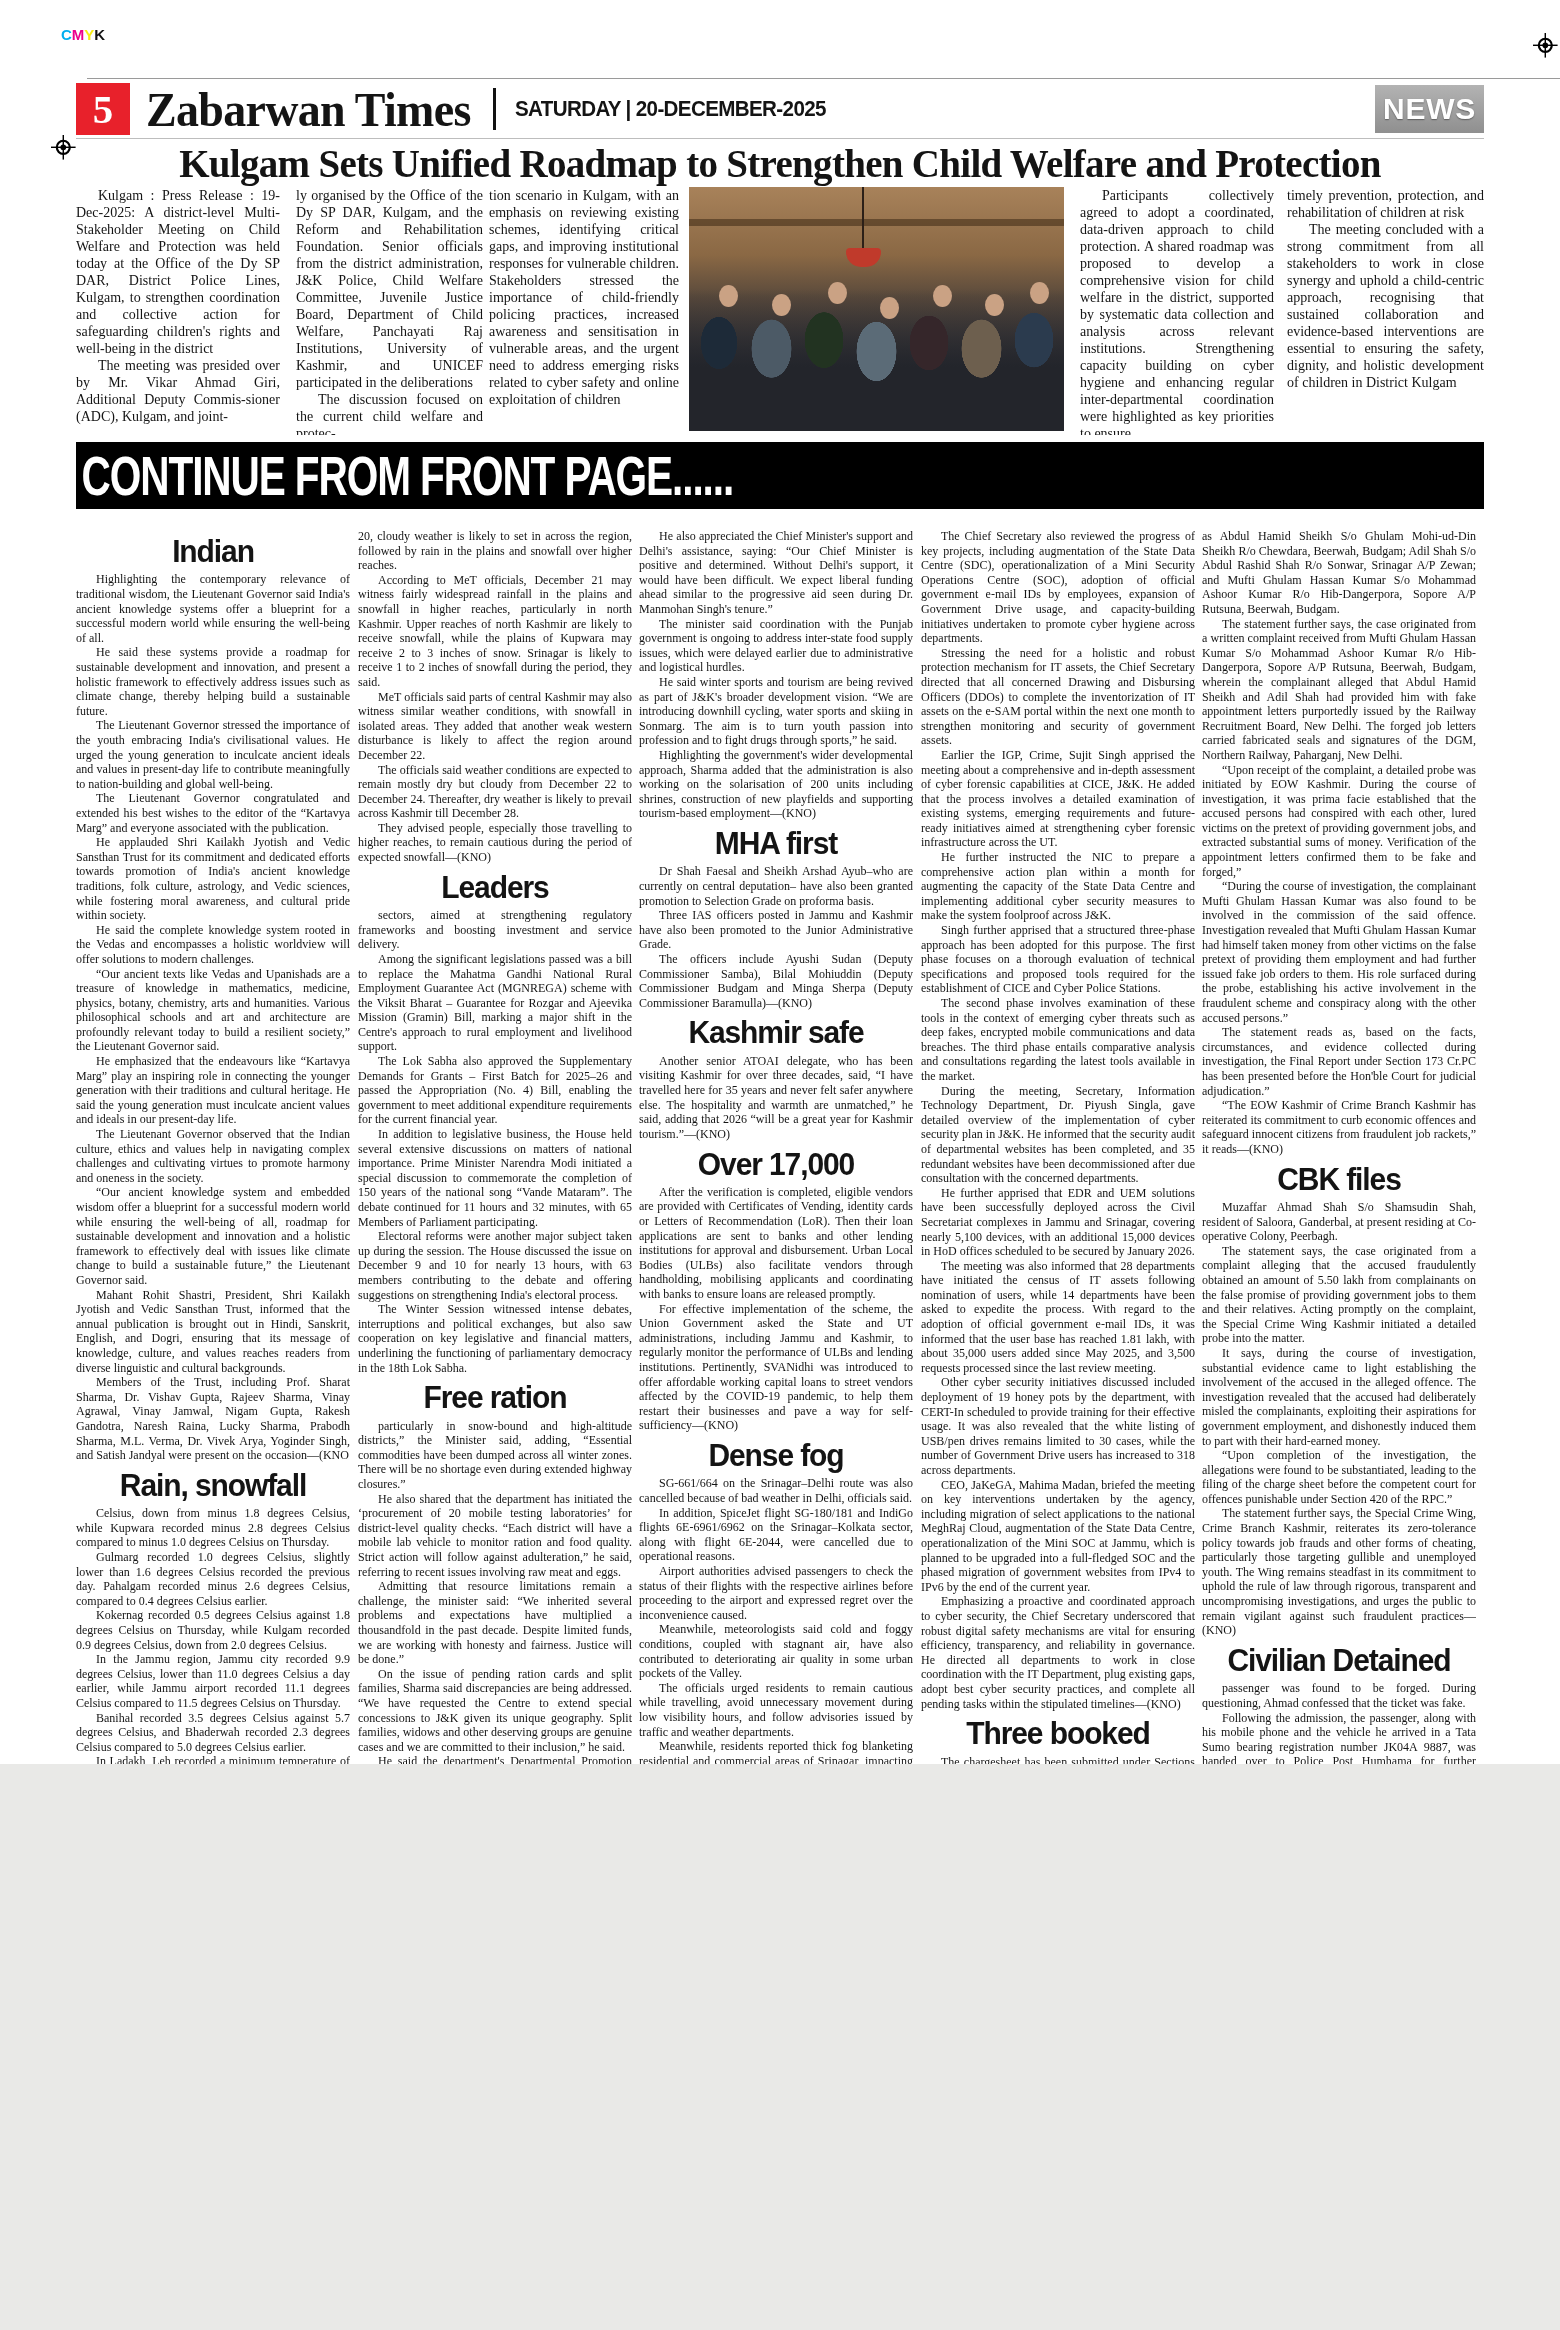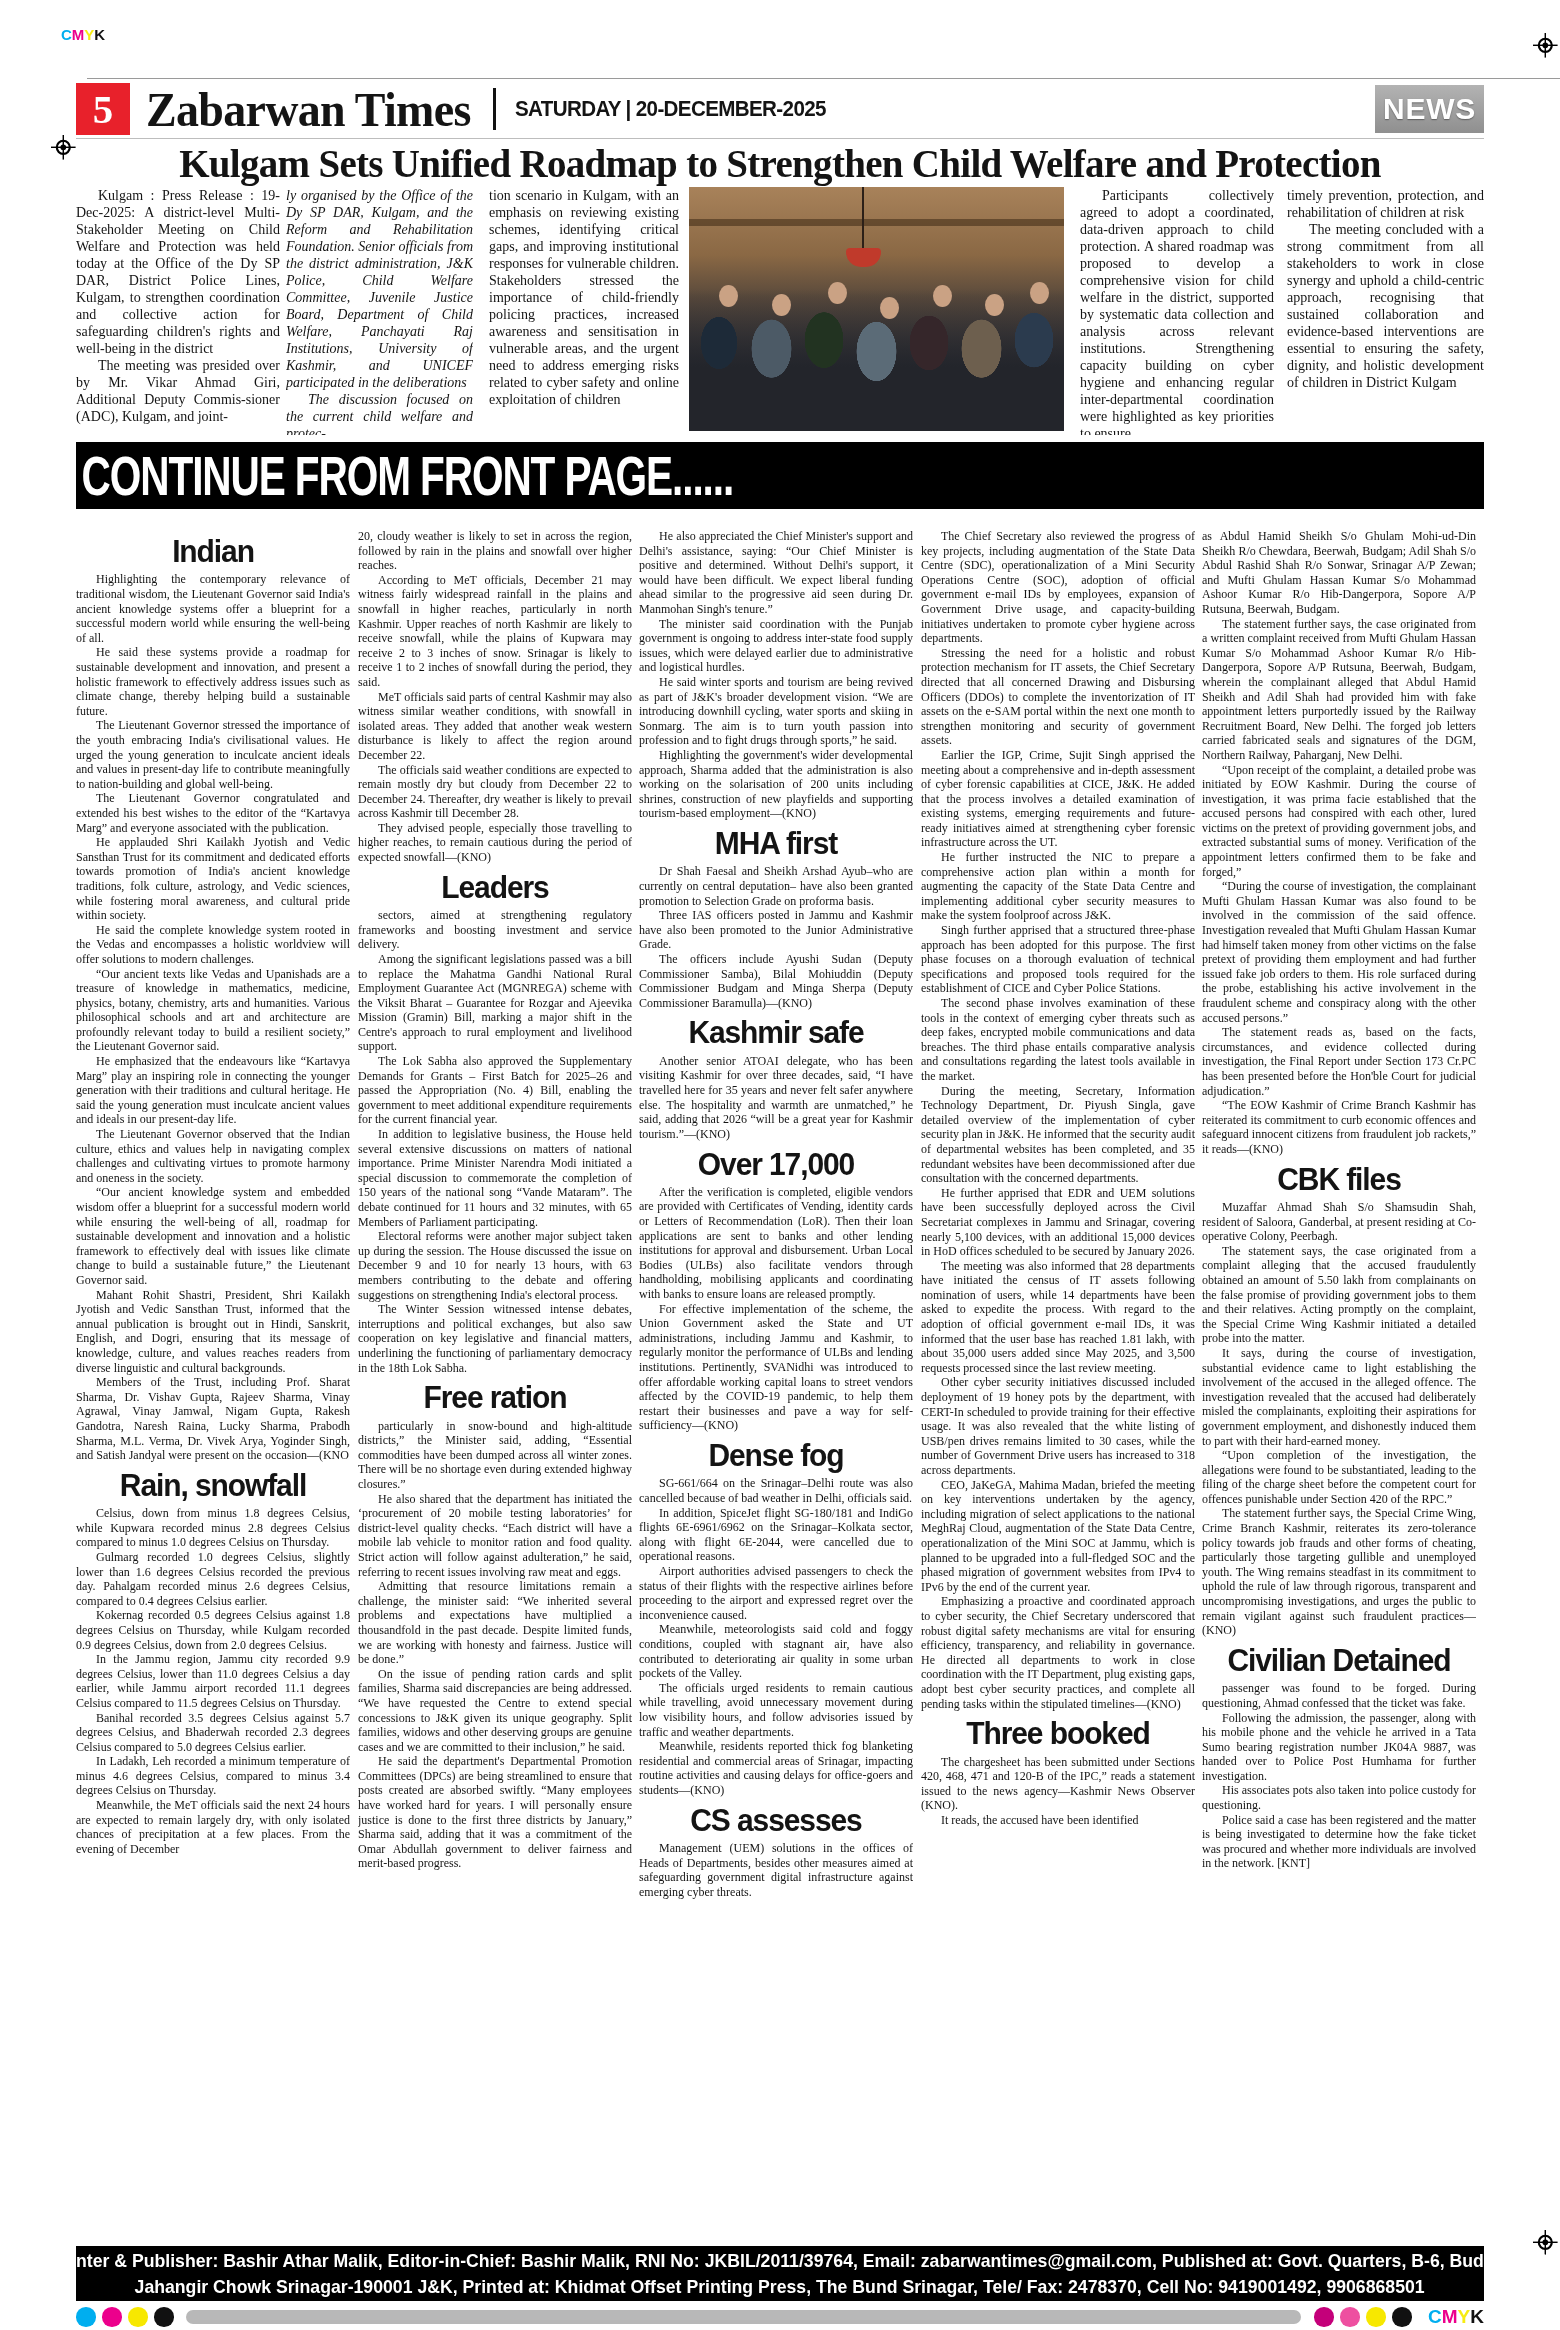--- a/index.html
+++ b/index.html
@@ -1,16 +1,16 @@
 <!DOCTYPE html>
 <html style="font-size:11.6px"><head>
 <meta charset="utf-8">
 <style>
   html,body{margin:0;padding:0;background:#e9e9e7;}
-  .page{position:relative;width:1561px;height:2330px;background:#ffffff;overflow:hidden;
+  .page{position:relative;width:1561px;height:1764px;background:#ffffff;overflow:hidden;
         font-family:"Liberation Serif",serif;color:#141414;}
   
   .cmyk-text{position:absolute;font-family:"Liberation Sans",sans-serif;font-weight:bold;}
   .cmyk-text span{display:inline-block;}
   .reg-mark{position:absolute;}
   
   .rule-top{position:absolute;left:87px;right:0;top:78px;height:1.4px;background:#9a9a9a;}
   .rule-mid{position:absolute;left:76px;right:77px;top:138px;height:1.4px;background:#bdbdbd;}
   .masthead-row{position:absolute;left:76px;top:83px;width:1408px;height:52px;display:flex;align-items:center;}
   .page-num-box{width:54px;height:52px;background:#e8212b;display:flex;align-items:center;justify-content:center;
@@ -110,21 +110,21 @@
     <div class="news-box">NEWS</div>
   </div>
   <div class="rule-mid"></div>
 
   <h1 class="headline">Kulgam Sets Unified Roadmap to Strengthen Child Welfare and Protection</h1>
 
   <div class="lead-col" style="left:76px;width:204px;">
       <p class="lead-para">Kulgam : Press Release : 19-Dec-2025: A district-level Multi-Stakeholder Meeting on Child Welfare and Protection was held today at the Office of the Dy SP DAR, District Police Lines, Kulgam, to strengthen coordination and collective action for safeguarding children's rights and well-being in the district</p>
       <p class="lead-para">The meeting was presided over by Mr. Vikar Ahmad Giri, Additional Deputy Commis-sioner (ADC), Kulgam, and joint-</p>
     </div>
-  <div class="lead-col" style="left:286px;width:187px;font-style:italic;">
+  <div class="lead-col" style="left:296px;width:187px;">
       <p class="lead-para cont">ly organised by the Office of the Dy SP DAR, Kulgam, and the Reform and Rehabilitation Foundation. Senior officials from the district administration, J&amp;K Police, Child Welfare Committee, Juvenile Justice Board, Department of Child Welfare, Panchayati Raj Institutions, University of Kashmir, and UNICEF participated in the deliberations</p>
       <p class="lead-para">The discussion focused on the current child welfare and protec-</p>
     </div>
   <div class="lead-col" style="left:489px;width:190px;">
       <p class="lead-para cont">tion scenario in Kulgam, with an emphasis on reviewing existing schemes, identifying critical gaps, and improving institutional responses for vulnerable children. Stakeholders stressed the importance of child-friendly policing practices, increased awareness and sensitisation in vulnerable areas, and the urgent need to address emerging risks related to cyber safety and online exploitation of children</p>
     </div>
 
   <div class="lead-photo">
     <div class="beam"></div>
     <div class="lamp"></div>

